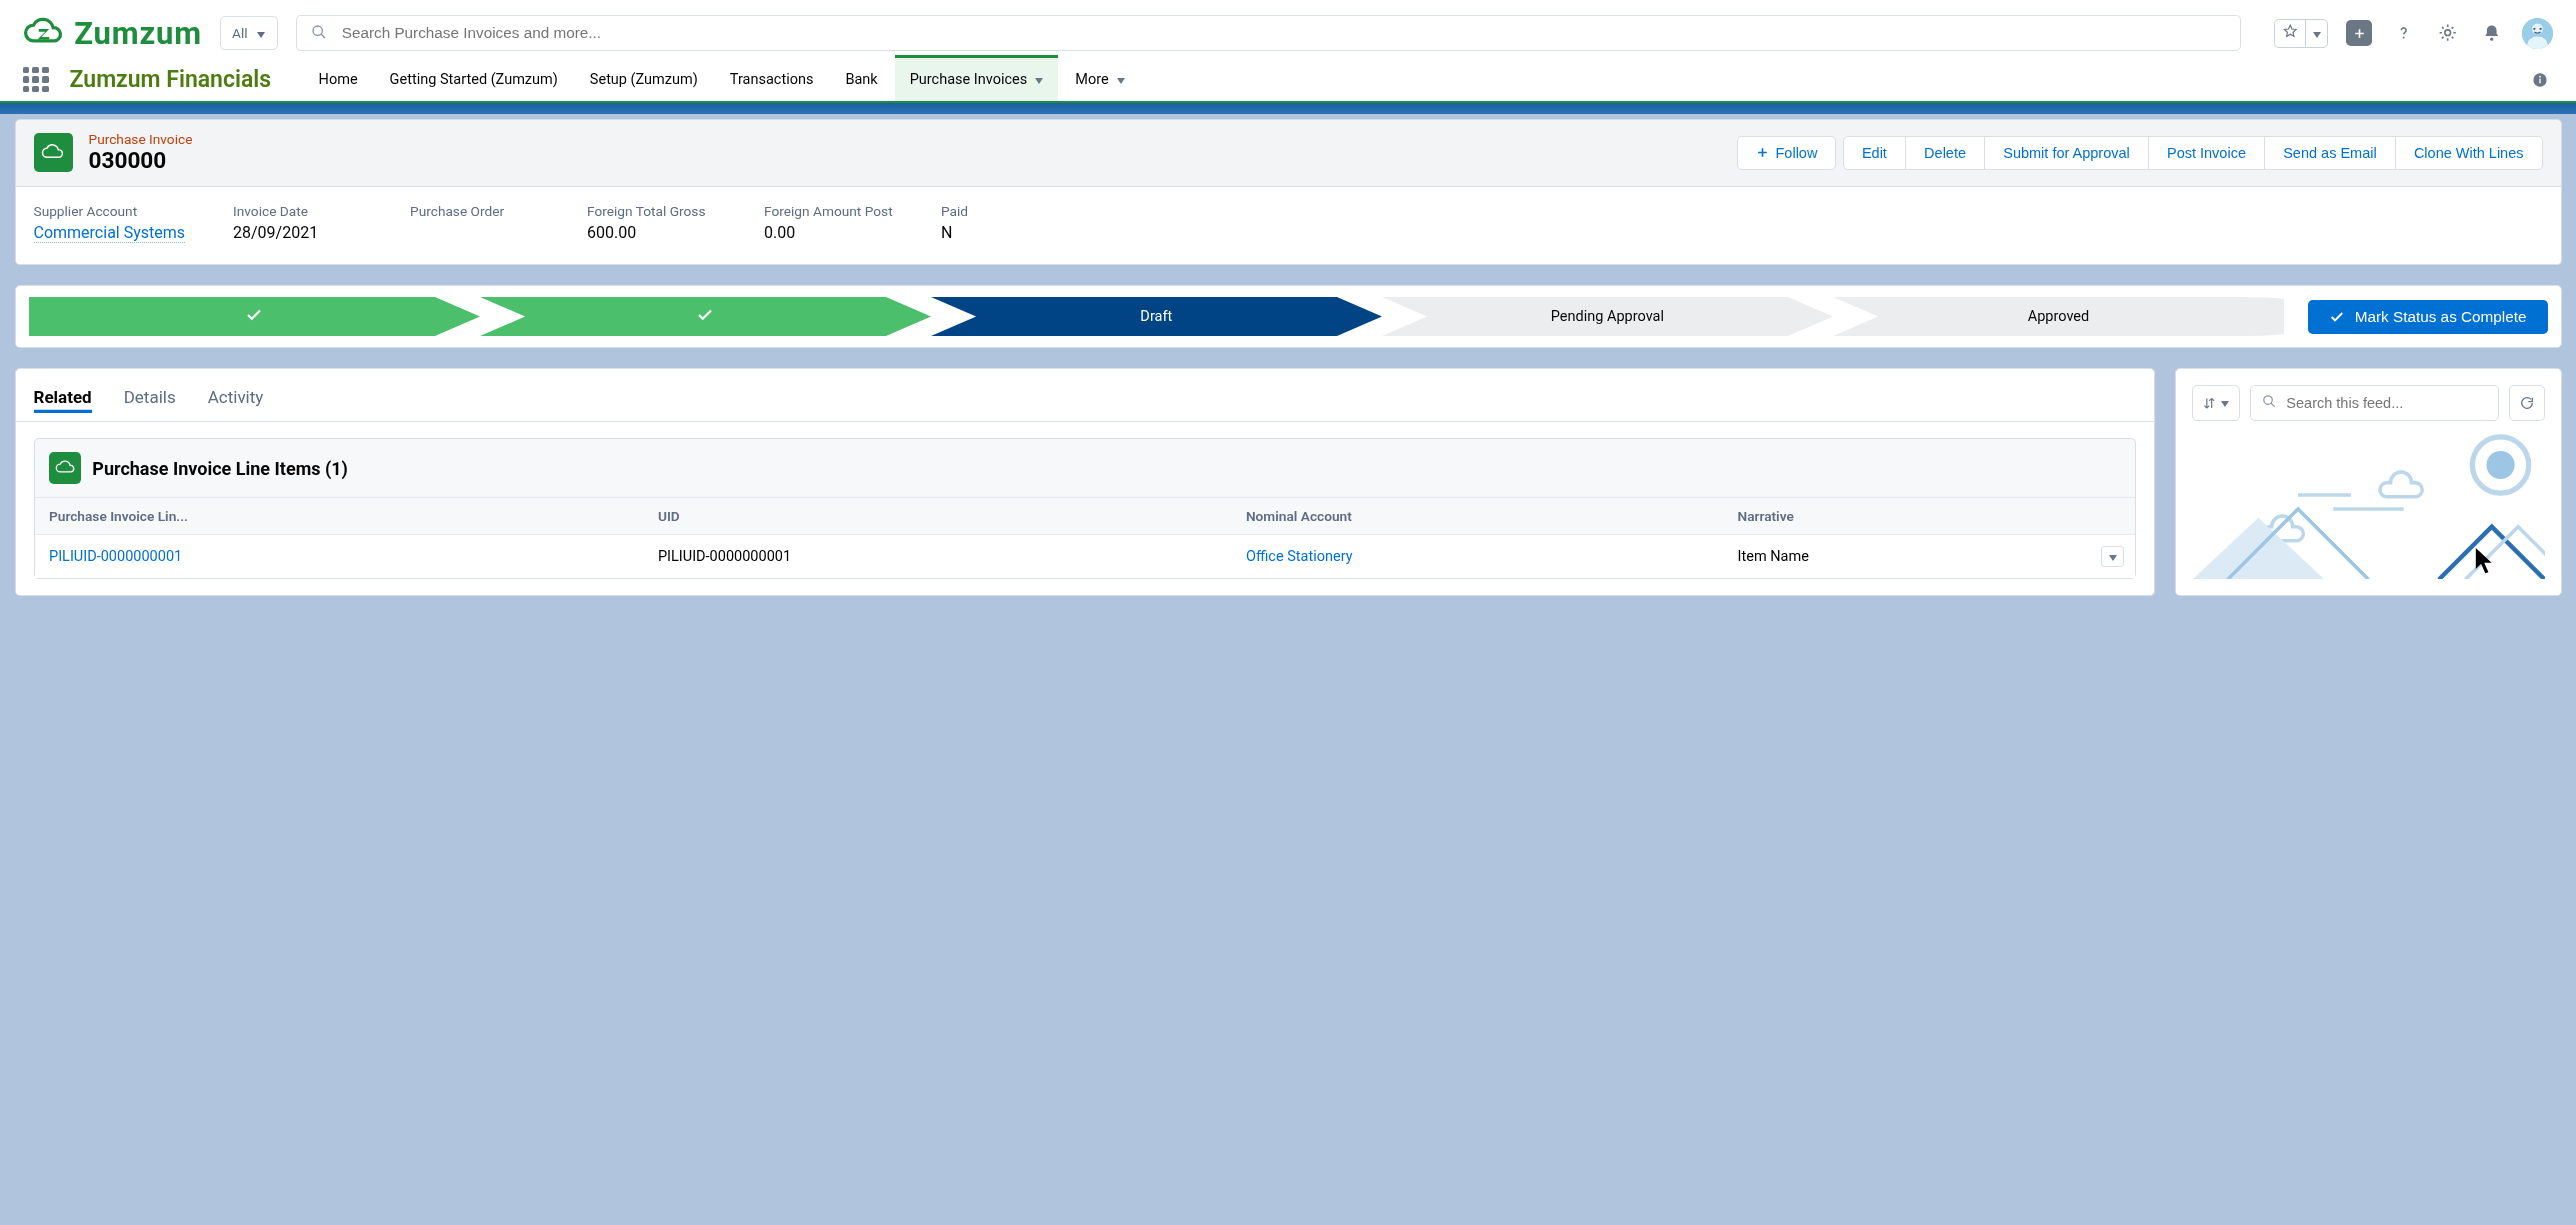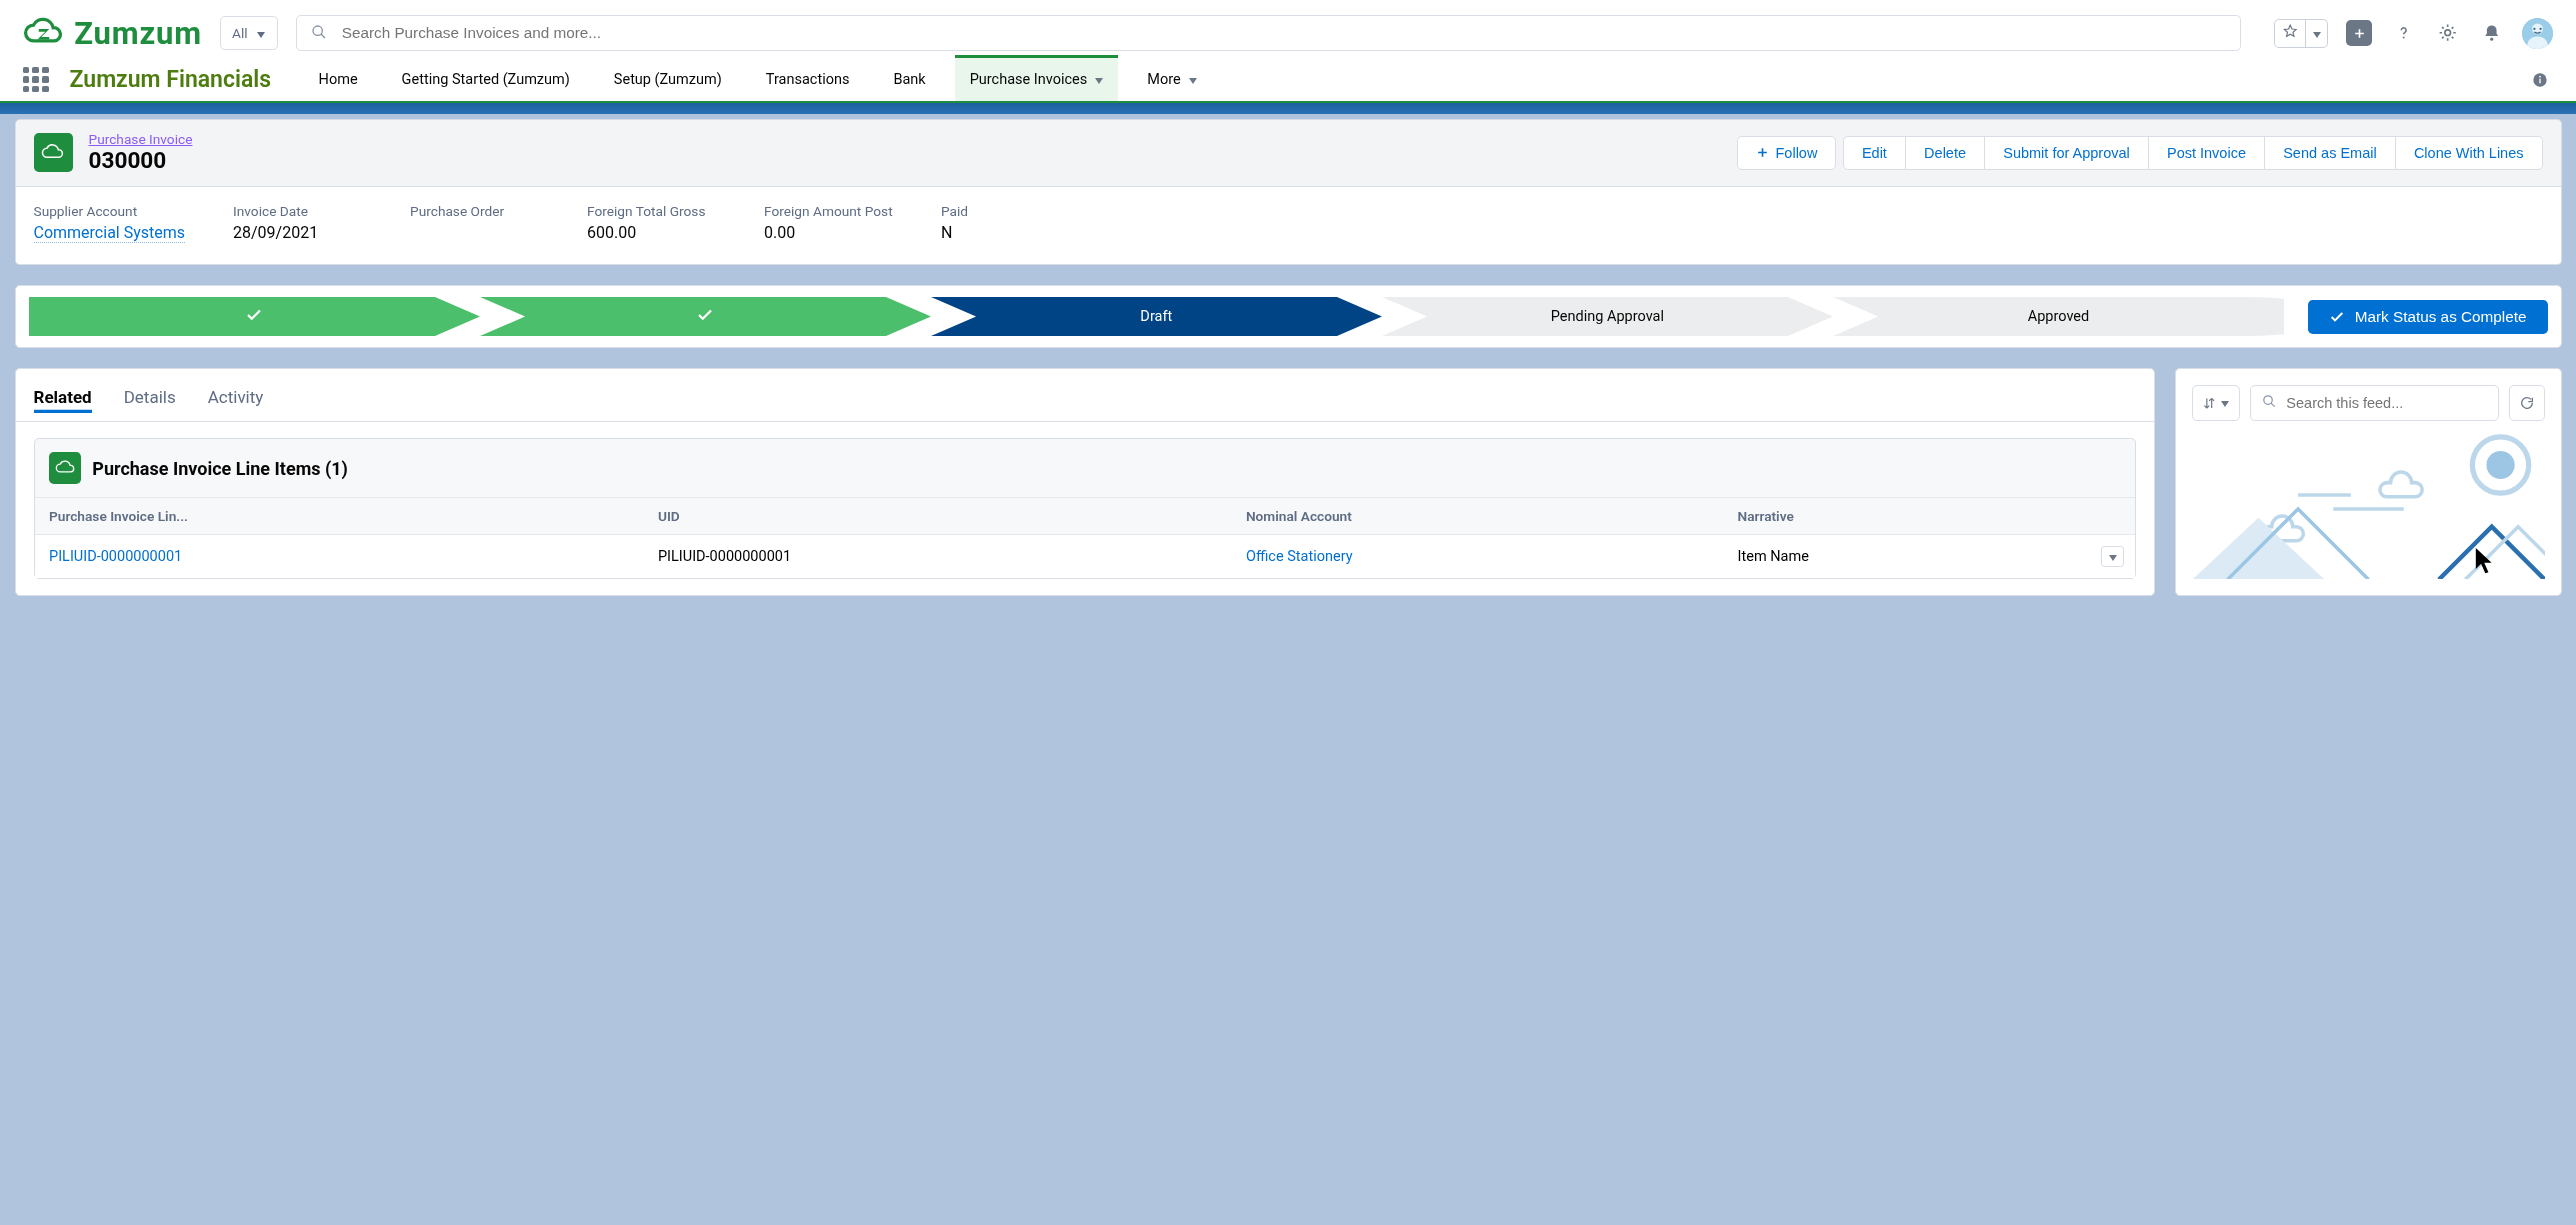--- a/index.html
+++ b/index.html
@@ -20,37 +20,37 @@
   .fav-btn .drop { border-left: 0.8px solid #c9d0da; padding: 0 6.5px; display:flex; align-items:center; height:100%; }
   .icon-btn { width: 26px; height: 26px; display: flex; align-items: center; justify-content: center; color: #6b7785; cursor: pointer; }
   .plus-btn { width: 26px; height: 26px; background: #6b7785; color: #fff; border-radius: 4.8px; display: flex; align-items: center; justify-content: center; font-size: 16px; }
   .avatar { width: 31px; height: 31px; border-radius: 50%; background: #9acde8; display: flex; align-items: center; justify-content: center; overflow: hidden; }
   
   
   .navbar { background: #fff; display: flex; align-items: center; padding: 0 22.6px; height: 45px; gap: 21px; border-bottom: 2.4px solid #1e8e3e; }
   .waffle { width: 26px; height: 26px; display: grid; grid-template-columns: repeat(3,1fr); grid-template-rows: repeat(3,1fr); gap: 3.2px; cursor:pointer; }
   .waffle span { background: #6b7785; border-radius: 1.6px; }
   .app-name { font-size: 23px; font-weight: 600; color: #4d7c0f; margin-right: 12px; }
-  .nav-items { display: flex; align-items: flex-end; gap: 15px; height: 100%; }
+  .nav-items { display: flex; align-items: flex-end; gap: 3px; height: 100%; }
   .nav-item { padding: 0 14.5px; height: 100%; display: flex; align-items: center; font-size: 14.5px; color: #080707; cursor: pointer; gap: 8px; position:relative; }
   .nav-item.active { background: #e9f6ec; }
   .nav-item.active::before { content:""; position:absolute; top:-3.2px; left:0; right:0; height:3.2px; background:#1e8e3e;}
   .nav-caret { color: #6b7785; }
   .nav-spacer { flex: 1; }
   .info-icon { color: #6b7785; font-size: 13px; }
   
   
   .blue-strip { height: 11.3px; background: linear-gradient(#1b5f9e,#2b72b5); }
   
   
   .content { padding: 0 14.5px 14.5px 14.5px; }
   
   .record-header { background: #f3f4f5; border: 0.8px solid #d8dde6; border-radius: 4.8px 4.8px 0 0; margin-top: 4.8px; padding: 11.3px 18px; display: flex; align-items: center; gap: 16px; }
   .rec-icon { width: 39px; height: 39px; background: #1e8e3e; border-radius: 4.8px; display:flex; align-items:center; justify-content:center; color:#fff; }
-  .rec-titles .obj { font-size: 13.7px; color: #8b5cf6; text-decoration: underline; }
+  .rec-titles .obj { font-size: 13.7px; color: #c2410c; }
   .rec-titles .name { font-size: 22.6px; font-weight: 700; color: #080707; }
   .rec-actions { flex:1; display: flex; justify-content: flex-end; gap: 0; }
   .rec-actions button { background:#fff; border:0.8px solid #d8dde6; color:#0070d2; font-size:14.5px; padding: 8px 18px; cursor:pointer; display:flex; align-items:center; gap:6.5px; }
   .rec-actions button:first-child { border-radius: 4.8px; margin-right: 6.5px; }
   .rec-actions .seg { margin-left: -0.8px; }
   .rec-actions .seg.first { border-radius: 4.8px 0 0 4.8px; margin-left: 0; }
   .rec-actions .seg.last { border-radius: 0 4.8px 4.8px 0; }
   
   .record-fields { background:#fff; border:0.8px solid #d8dde6; border-top:none; border-radius: 0 0 4.8px 4.8px; padding: 16px 18px 21px 18px; display:flex; gap: 48px; }
   .field { display:flex; flex-direction:column; gap:4.8px; min-width: 129px; }

